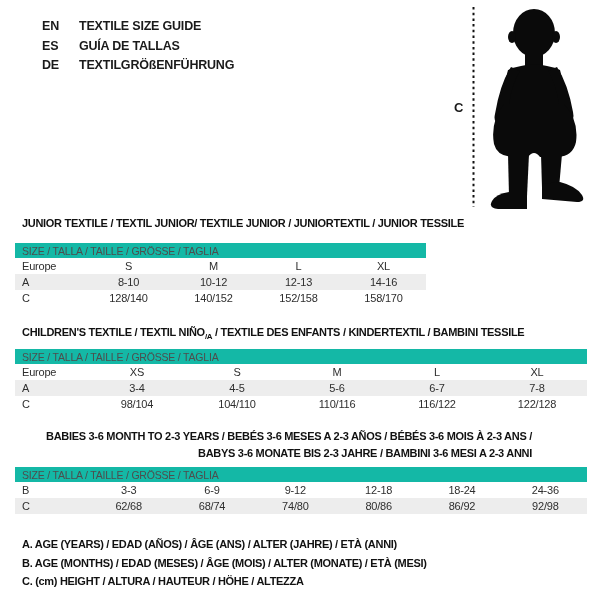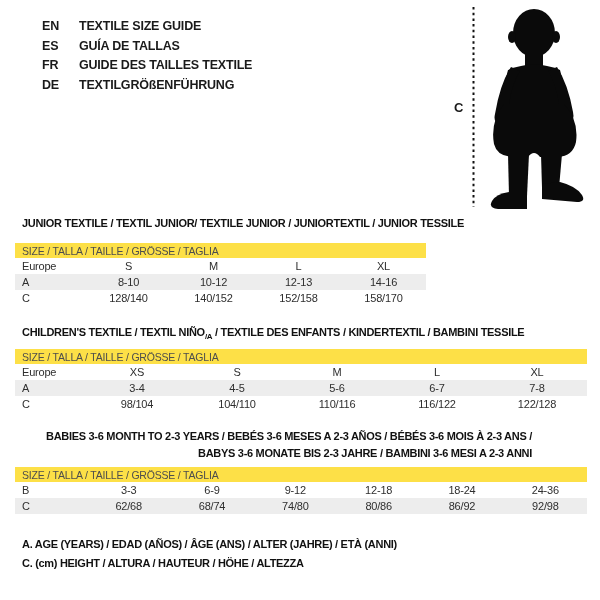--- a/index.html
+++ b/index.html
@@ -24,44 +24,40 @@
   .sub{font-size:8px;vertical-align:sub;}
 
   
   table.size-table{border-collapse:collapse;table-layout:fixed;}
   table.size-table td{
     font-size:11px;letter-spacing:-0.2px;color:#2e2e2e;
     height:16px;padding:0 0;text-align:center;white-space:nowrap;overflow:hidden;
   }
   table.size-table td.label{text-align:left;padding-left:7px;}
   tr.size-bar td{
-    background:#fde047;color:#4d4d4d;height:15px;text-align:left;
+    background:#14b8a6;color:#4d4d4d;height:15px;text-align:left;
     padding-left:7px;font-size:10.5px;
   }
   tr.alt td{background:#ededed;}
   .t1{width:411px;}
   .t2,.t3{width:572px;}
 
   .legend-line{font-weight:bold;font-size:11px;letter-spacing:-0.3px;line-height:18.5px;white-space:nowrap;color:#111;}
 </style>
 </head>
 <body>
 
 <div class="abs lang-block">
   <div class="lang-row">
     <span class="lang-code">EN</span>
     <span class="lang-title">TEXTILE SIZE GUIDE</span>
   </div>
   <div class="lang-row">
     <span class="lang-code">ES</span>
     <span class="lang-title">GUÍA DE TALLAS</span>
-  </div>
-  <div class="lang-row">
-    <span class="lang-code">FR</span>
-    <span class="lang-title">GUIDE DES TAILLES TEXTILE</span>
   </div>
   <div class="lang-row">
     <span class="lang-code">DE</span>
     <span class="lang-title">TEXTILGRÖßENFÜHRUNG</span>
   </div>
 </div>
 
 <span class="abs height-label">C</span>
 
 <svg class="abs" style="left:471px;top:7px;" width="5" height="201">
@@ -200,14 +196,15 @@
     <td>74/80</td>
     <td>80/86</td>
     <td>86/92</td>
     <td>92/98</td>
   </tr>
 </tbody>
   </table>
 
 <div class="abs" style="left:22px;top:535px;">
   <div class="legend-line">A. AGE (YEARS) / EDAD (AÑOS) / ÂGE (ANS) / ALTER (JAHRE) / ETÀ (ANNI)</div>
+  <div class="legend-line">B. AGE (MONTHS) / EDAD (MESES) / ÂGE (MOIS) / ALTER (MONATE) / ETÀ (MESI)</div>
   <div class="legend-line">C. (cm) HEIGHT / ALTURA / HAUTEUR / HÖHE / ALTEZZA</div>
 </div>
 
 </body></html>

